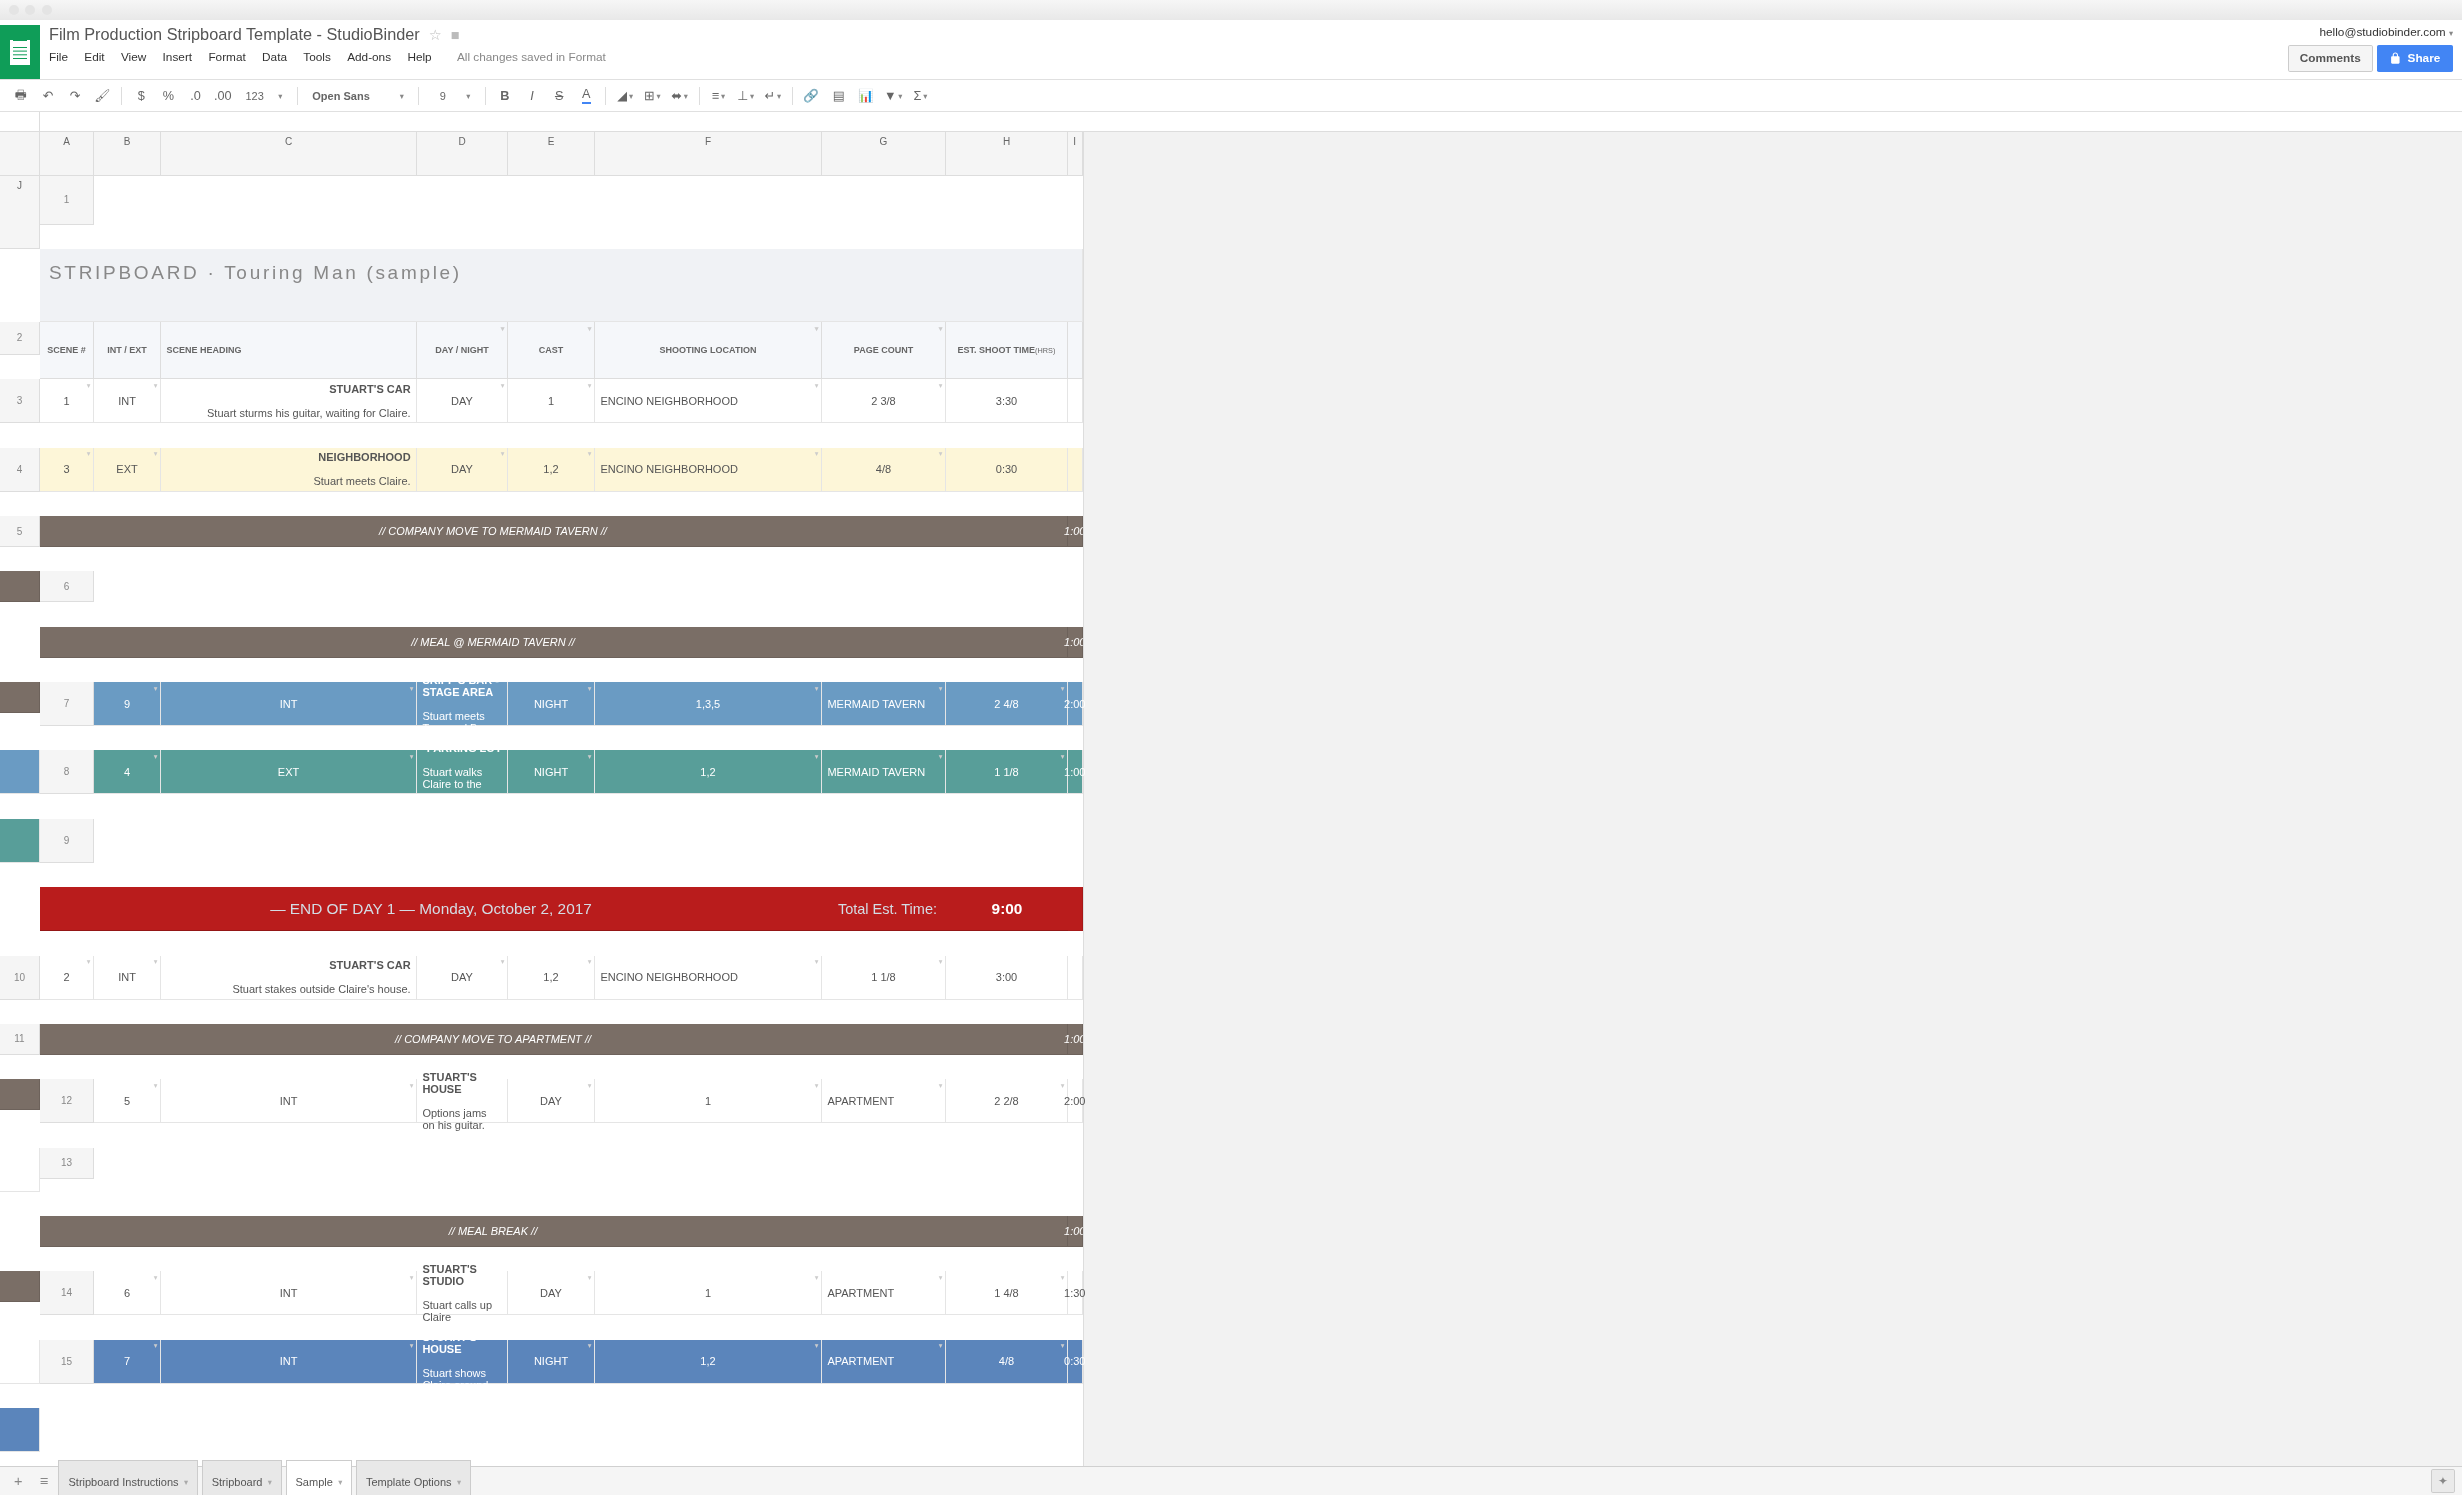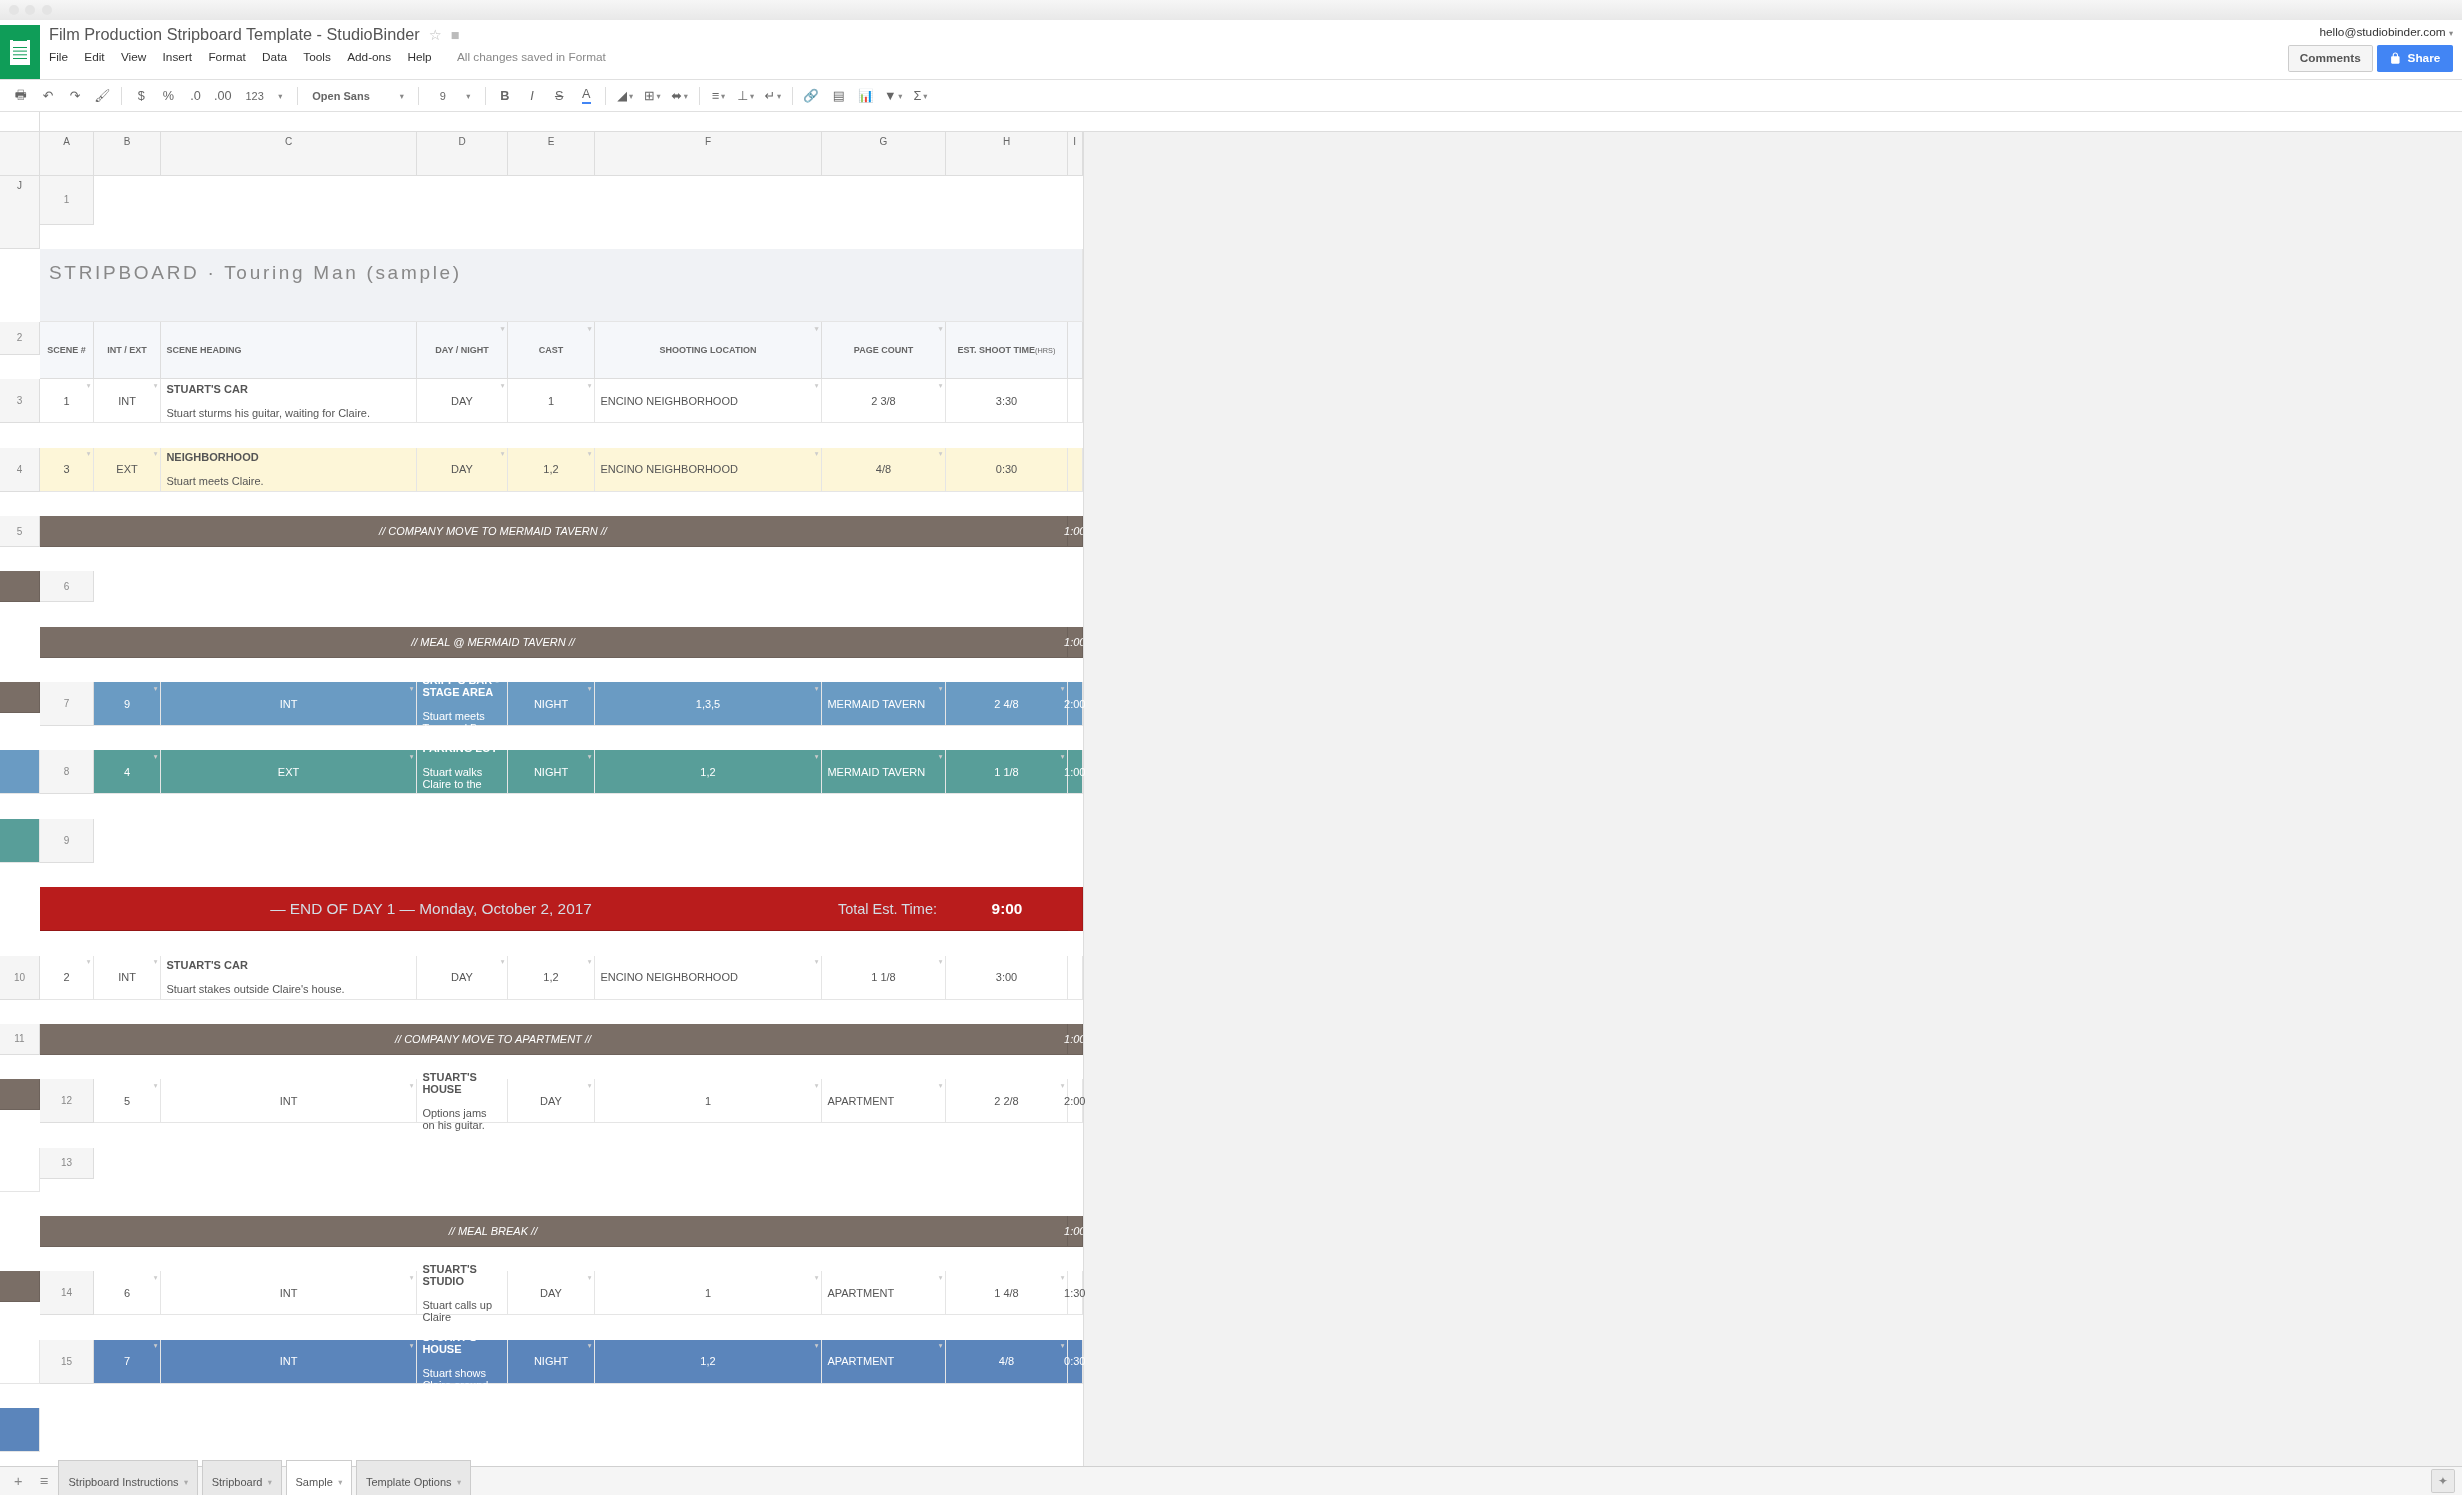--- a/index.html
+++ b/index.html
@@ -57,21 +57,21 @@
 .title-cell { grid-column: 2 / 11; background: #f0f2f5; font-size: 19px; color: #888; letter-spacing: 2.7px; padding: 12.7px 9px; border-right: 0.9px solid #e5e5e5; border-bottom: 0.9px solid #e5e5e5; font-weight: 300; font-family: 'Arial', sans-serif; }
 .row-h-title { height: 49px; }
 
 
 .hdr-cell { background: #f5f7fa; font-weight: bold; font-size: 9px; color: #666; padding: 9px 5.4px; border-right: 0.9px solid #ddd; border-bottom: 0.9px solid #ddd; display: flex; align-items: center; position: relative; }
 .hdr-cell.cell-center { justify-content: center; }
 .row-h-hdr { height: 33px; }
 
 
 .scene-row { height: 44px; }
-.scene-heading { display: flex; flex-direction: column; justify-content: center; align-items: flex-start; gap: 12px; }
+.scene-heading { display: flex; flex-direction: column; justify-content: center; align-items: flex-end; gap: 12px; }
 .scene-heading b { font-size: 11px; }
 .scene-desc { font-size: 11px; font-weight: normal; }
 
 
 .strip-white { background: #fff; color: #555; }
 .strip-yellow { background: #fdf6d8; color: #555; }
 .strip-brown { background: #7a6e66; color: #fff; font-style: italic; }
 .strip-blue { background: #6a9bc3; color: #fff; }
 .strip-teal { background: #589e99; color: #fff; }
 .strip-dark { background: #b91c1c; color: #ddd; }

